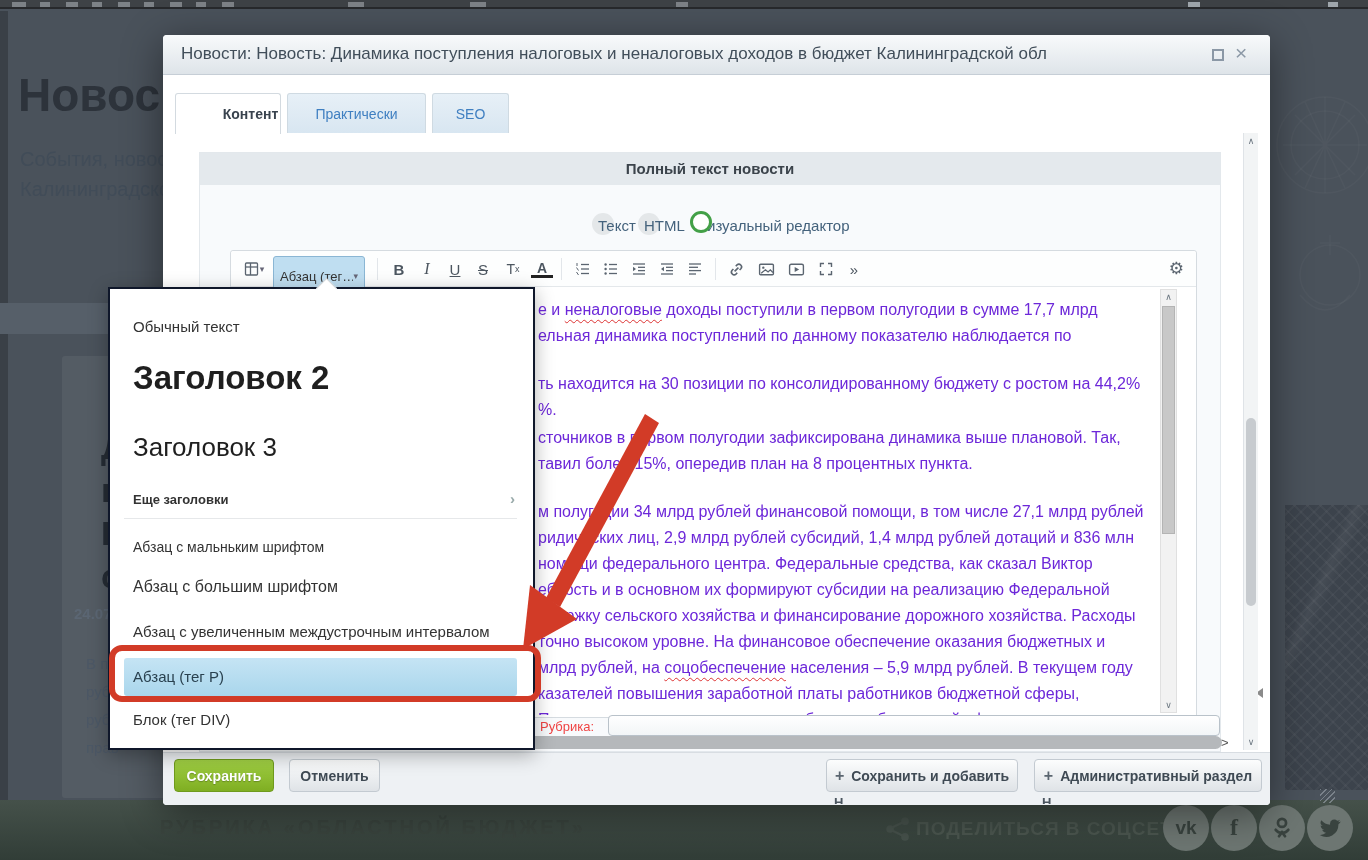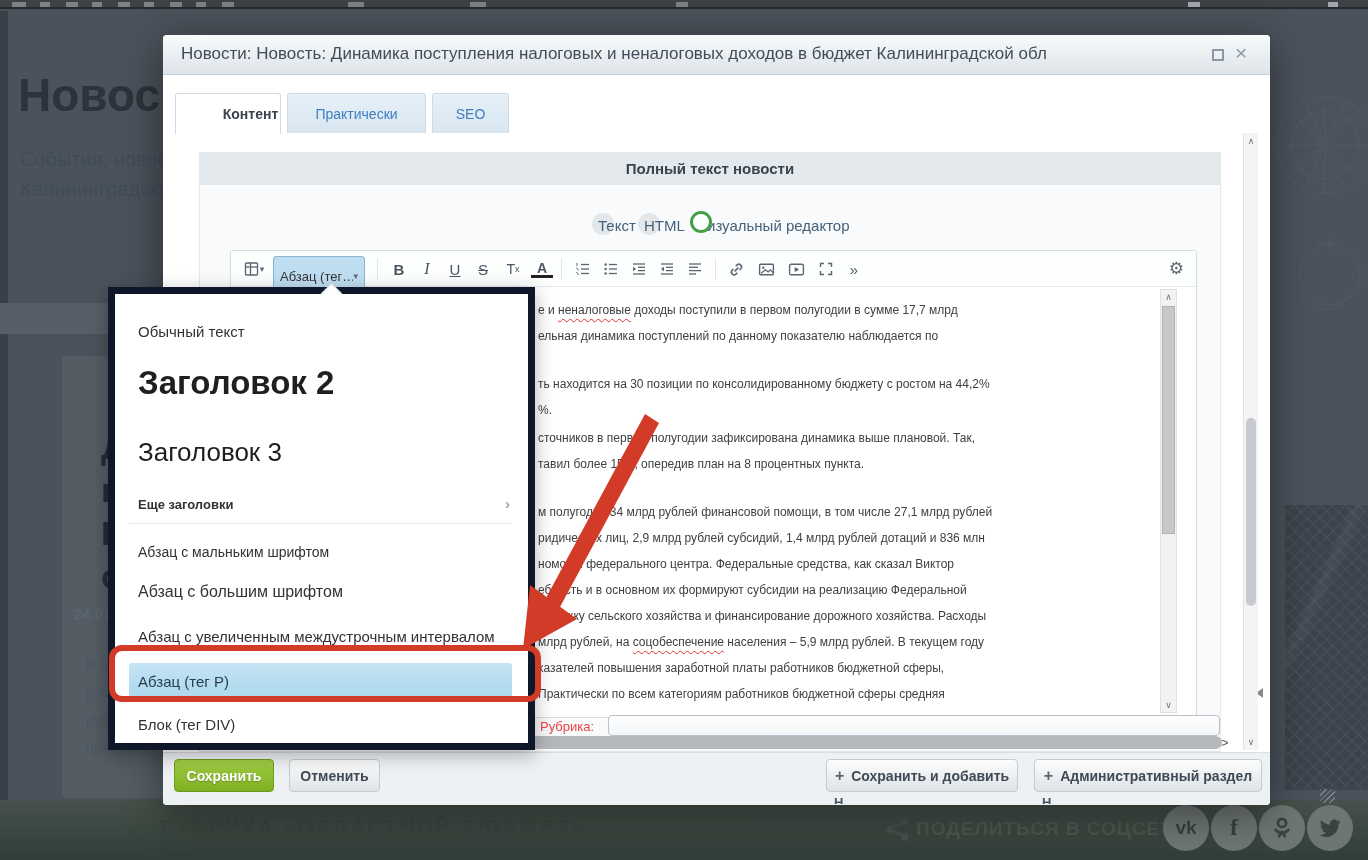--- a/index.html
+++ b/index.html
@@ -85,21 +85,21 @@
   .tb-tx { font-size:14px; } .tb-tx sub { font-size:9px; }
   .tb-a { font-size:14px; font-weight:bold; border-bottom:3px solid #222; line-height:14px; }
   .fmt-btn { position:absolute; left:42px; top:5px; width:92px; height:40px;
              background:#bfdef1; border:1px solid #8ab6d4; border-radius:3px;
              font-size:13px; color:#333; display:flex; align-items:center; padding:0 6px; }
   .fmt-btn .lbl { flex:1; overflow:hidden; white-space:nowrap; }
   .caret { font-size:9px; color:#667; }
   .gear { position:absolute; right:12px; top:8px; font-size:17px; color:#5b6570; line-height:20px; }
 
   .e-text { position:absolute; left:307px; top:36px; width:623px; bottom:2px;
-            overflow:hidden; font-size:12px; color:#404040; }
+            overflow:hidden; font-size:16px; color:#6d28d9; }
   .para { margin:0 0 22px 0; padding-top:10px; }
   .para ~ .para { padding-top:0; }
   .para.gap-sm { margin-bottom:2px; } .para.gap-none { margin-bottom:0; }
   .eline { height:26px; line-height:26px; white-space:nowrap; }
   .sp { text-decoration:underline; text-decoration-style:wavy; text-decoration-color:#dd3333;
         text-decoration-thickness:1px; text-underline-offset:4px; }
 
   .e-scroll { position:absolute; right:19px; top:38px; width:17px; bottom:4px;
               background:#f2f2f2; border:1px solid #e0e0e0; }
   .e-scroll .thumb { position:absolute; left:1px; top:16px; width:13px; height:228px;
@@ -132,21 +132,21 @@
   .btn-saveadd { left:663px; width:192px; }
   .btn-admin { left:871px; width:228px; }
   .plus { color:#5b6670; font-size:16px; margin-right:7px; }
   .clip2 { position:absolute; top:42px; height:9px; overflow:hidden; font-size:13px;
            font-weight:bold; color:#4a555f; }
   .resize { position:absolute; left:1157px; top:754px; width:15px; height:14px; opacity:0.6;
             background:repeating-linear-gradient(135deg,#9aa2aa 0 1px, transparent 1px 4px); }
 
   
   .dropdown { position:absolute; left:108px; top:287px; width:427px; height:463px; background:#fff;
-              border:7px solid #0f172a; box-shadow:0 5px 18px rgba(0,0,0,0.3); z-index:40; }
+              border:2px solid #0f172a; box-shadow:0 5px 18px rgba(0,0,0,0.3); z-index:40; }
   .dd-notch { position:absolute; left:209px; top:-8px; width:15px; height:15px; background:#fff;
               border-left:1px solid #cbd0d4; border-top:1px solid #cbd0d4; transform:rotate(45deg); }
   .dd-item { position:absolute; left:23px; right:18px; color:#333; white-space:nowrap; cursor:pointer; }
   .ddi-0 { top:29px; font-size:15px; }
   .ddi-1 { top:70px; font-size:33px; font-weight:bold; color:#1f1f1f; }
   .ddi-2 { top:143px; font-size:26px; font-weight:normal; color:#1f1f1f; }
   .ddi-3 { top:203px; font-size:13px; font-weight:bold; }
   .ddi-4 { top:250px; font-size:14px; }
   .ddi-5 { top:289px; font-size:16px; }
   .ddi-6 { top:334px; font-size:15px; }
@@ -389,20 +389,21 @@
           <div class="para gap-lg">
             <div class="eline">сточников в первом полугодии зафиксирована динамика выше плановой. Так,</div>
             <div class="eline">тавил более 15%, опередив план на 8 процентных пункта.</div>
           </div>
           <div class="para gap-none">
             <div class="eline">м полугодии 34 млрд рублей финансовой помощи, в том числе 27,1 млрд рублей</div>
             <div class="eline">ридических лиц, 2,9 млрд рублей субсидий, 1,4 млрд рублей дотаций и 836 млн</div>
             <div class="eline">номощи федерального центра. Федеральные средства, как сказал Виктор</div>
             <div class="eline">ебность и в основном их формируют субсидии на реализацию Федеральной</div>
             <div class="eline">ддержку сельского хозяйства и финансирование дорожного хозяйства. Расходы</div>
+            <div class="eline">точно высоком уровне. На финансовое обеспечение оказания бюджетных и</div>
             <div class="eline">млрд рублей, на <span class="sp">соцобеспечение</span> населения – 5,9 млрд рублей. В текущем году</div>
             <div class="eline">казателей повышения заработной платы работников бюджетной сферы,</div>
             <div class="eline">Практически по всем категориям работников бюджетной сферы средняя</div>
           </div>
         </div>
 
       <div class="e-scroll">
         <div class="sarrow" style="top:2px;">∧</div>
         <div class="thumb"></div>
         <div class="sarrow" style="bottom:2px;">∨</div>

